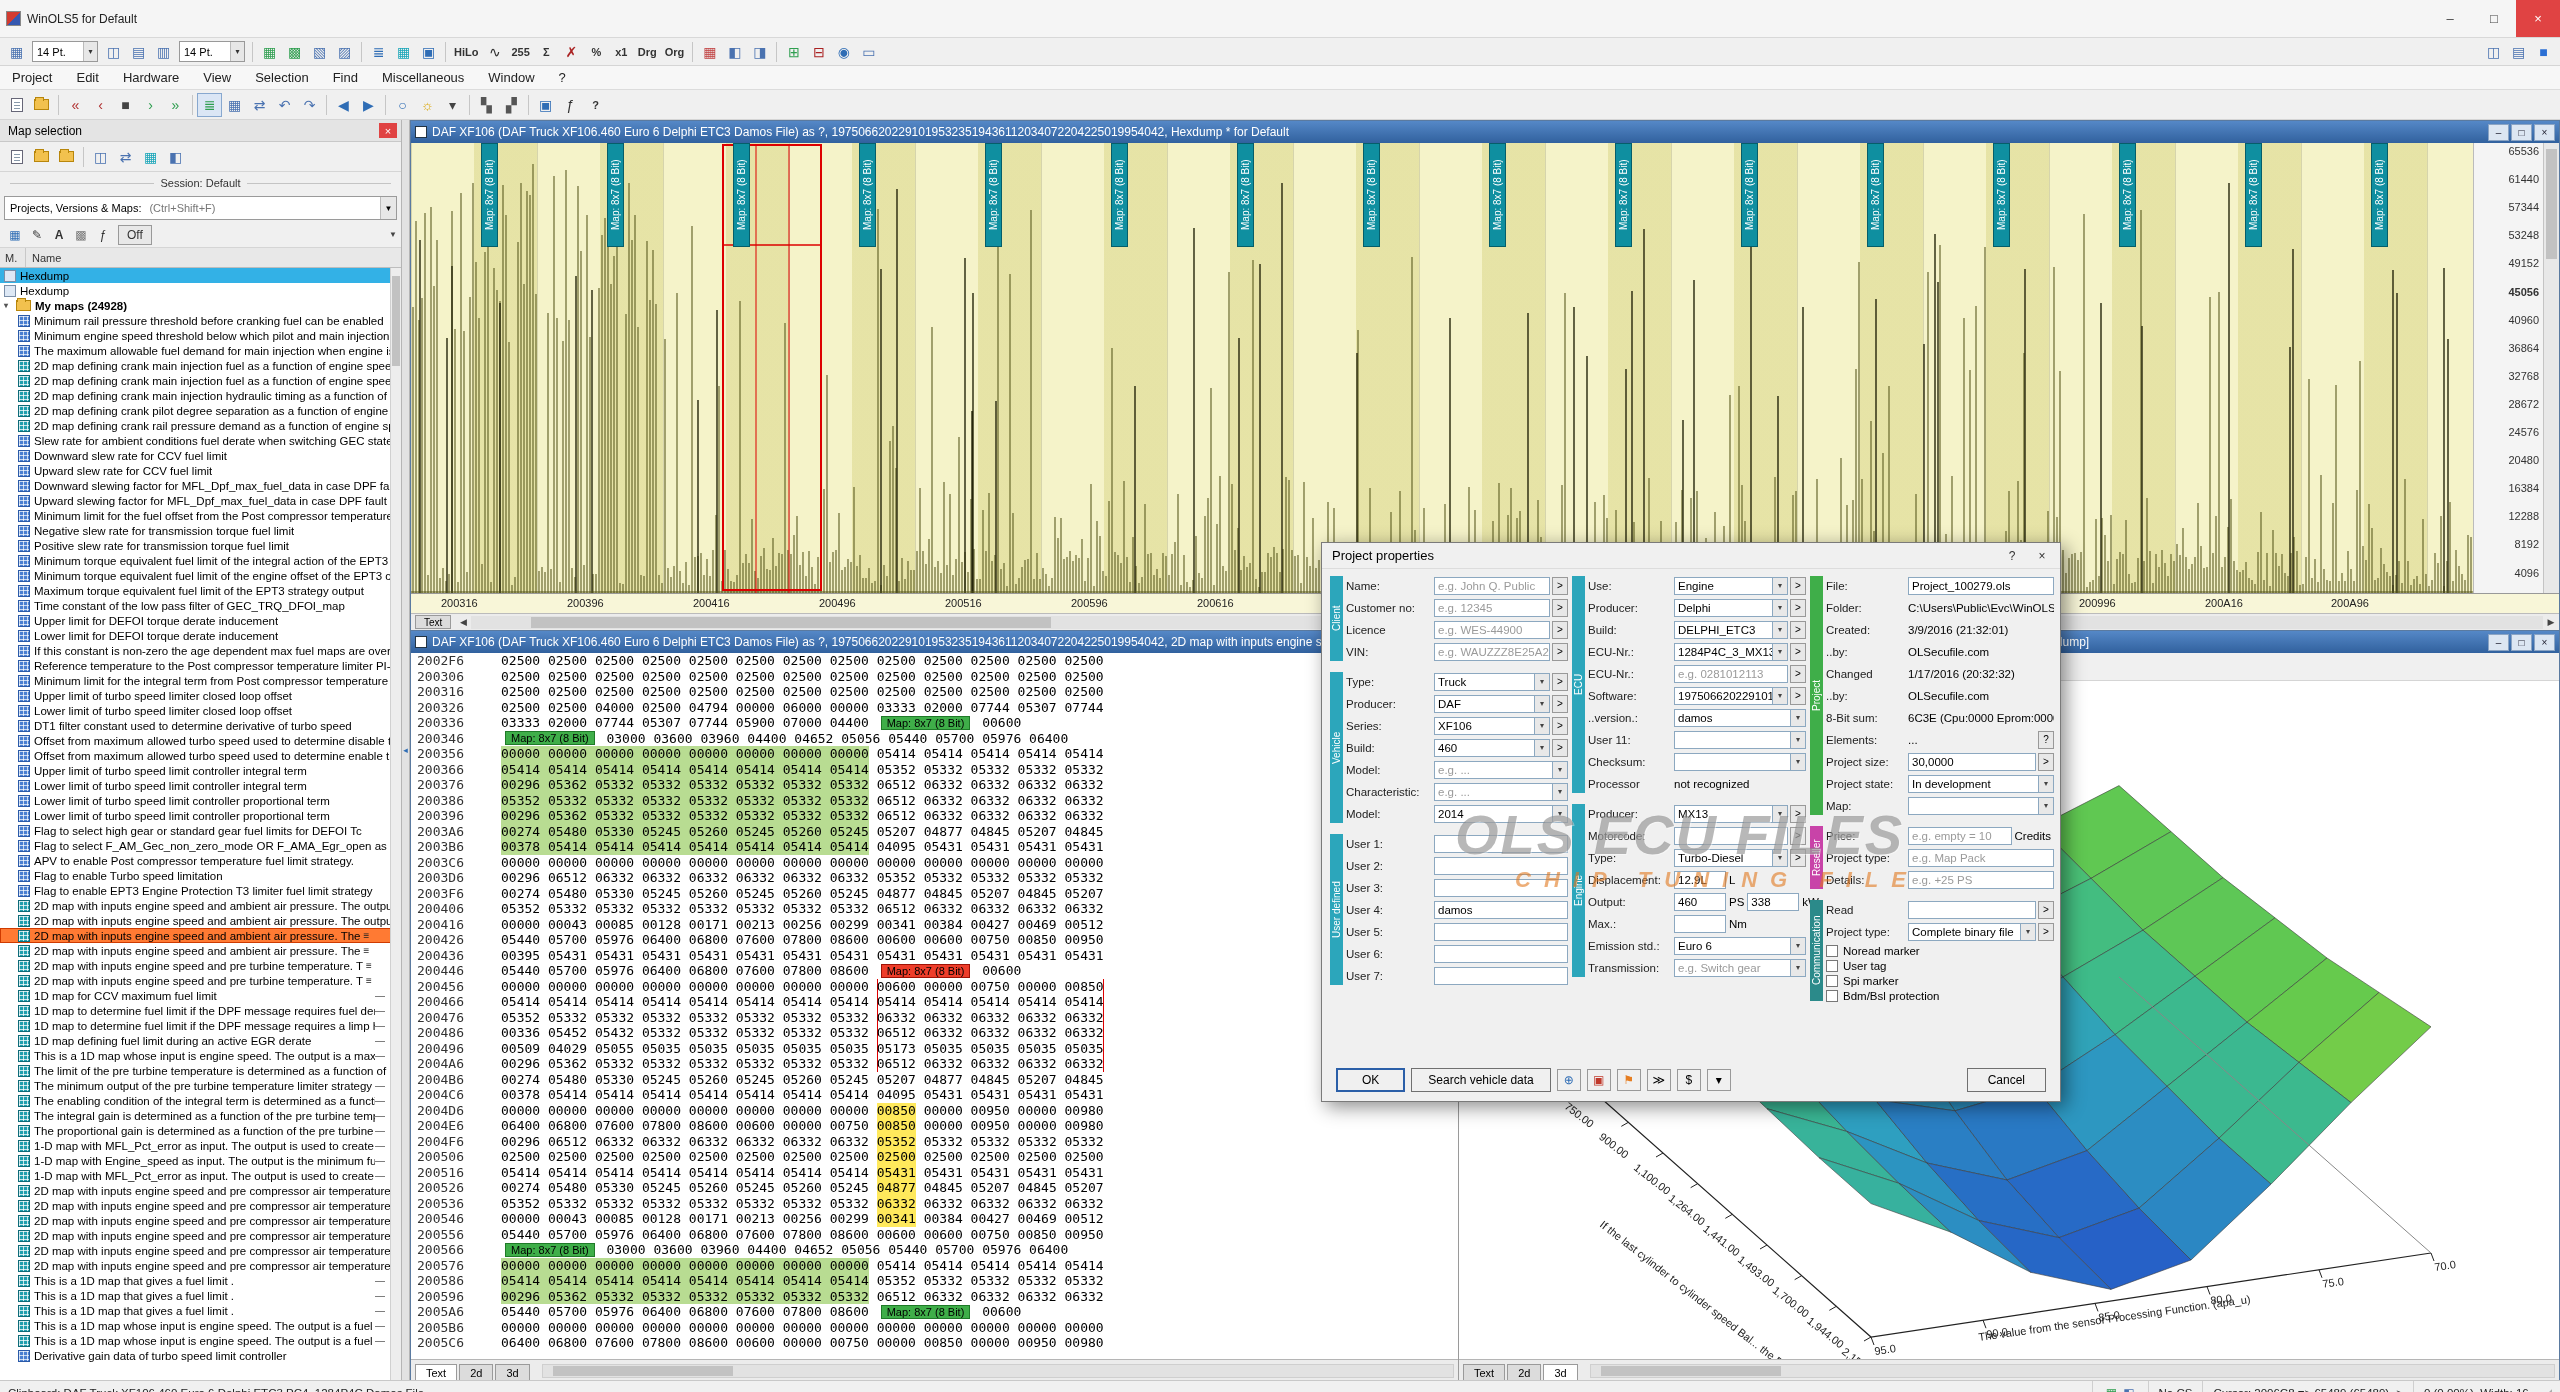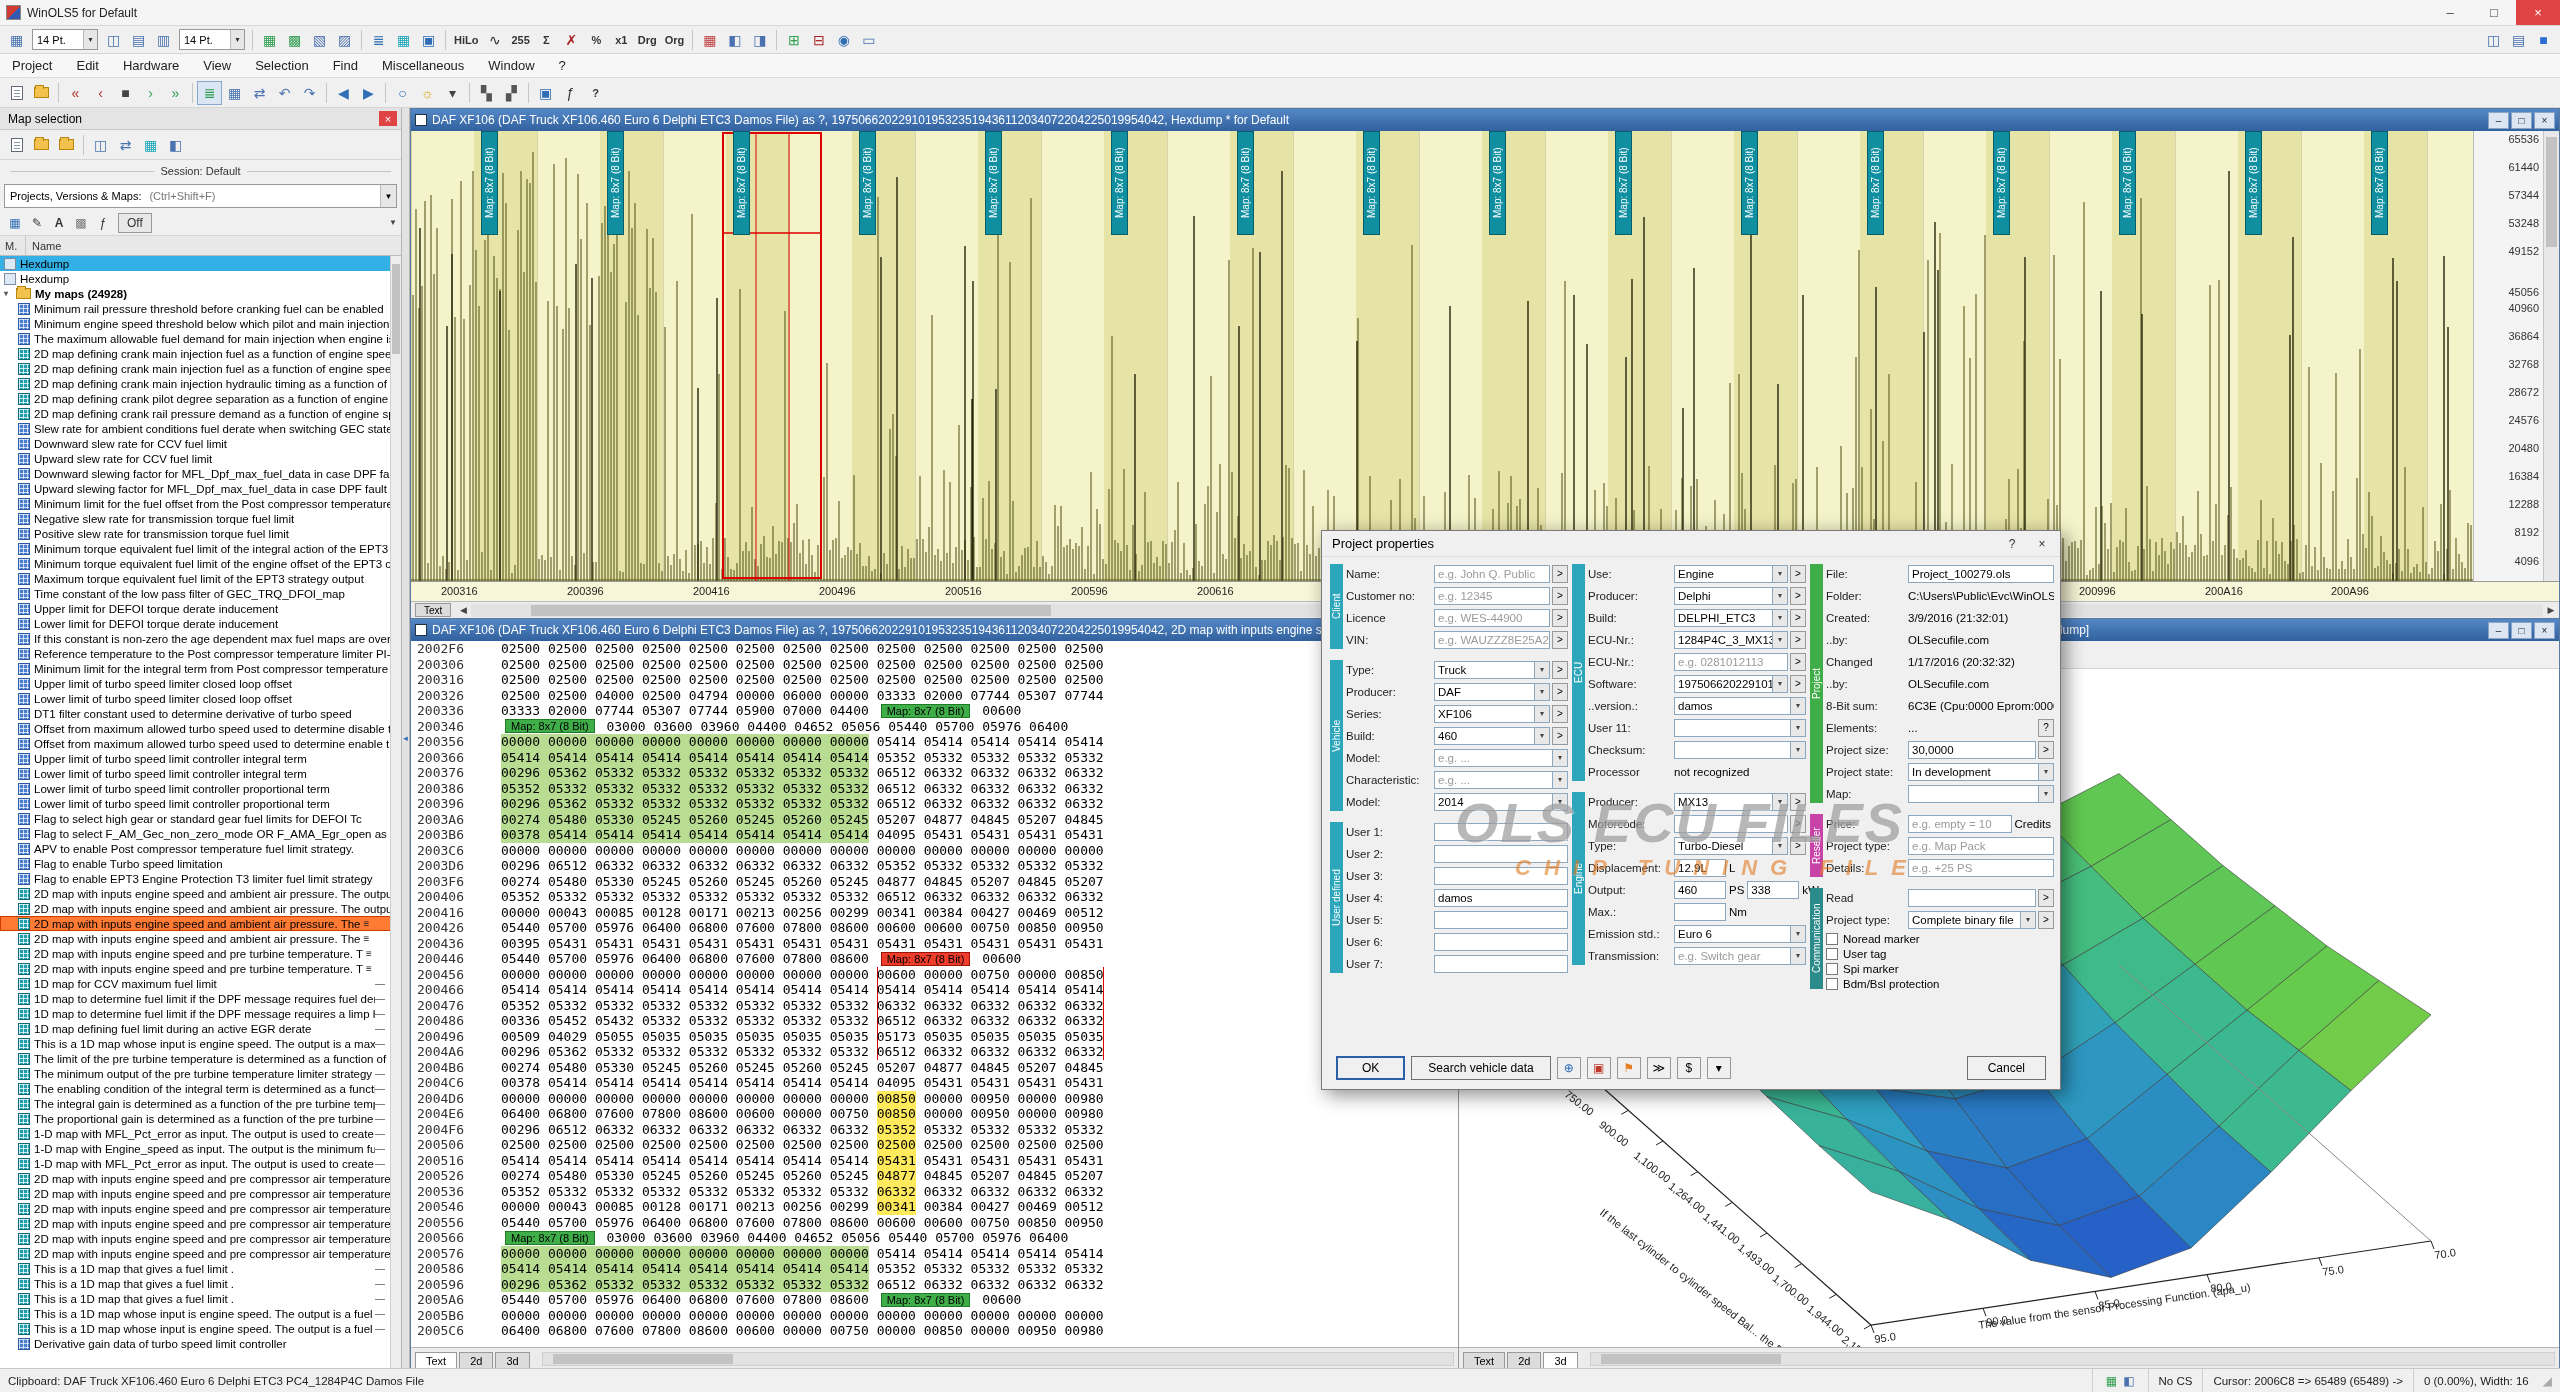--- a/index.html
+++ b/index.html
@@ -1,20 +1,20 @@
 <!DOCTYPE html>
 <html><head>
 <meta charset="utf-8">
 <style>
 * { margin:0; padding:0; box-sizing:border-box; }
 html,body { width:2560px; height:1392px; overflow:hidden; }
 body { font-family:"Liberation Sans",sans-serif; font-size:12px; background:#d4d0c8; color:#000; position:relative; }
 
 
-.titlebar { height:26px; background:#f5f5f5; border-bottom:1px solid #d8d8d8; display:flex; align-items:center; padding-left:6px; }
+.titlebar { height:38px; background:#f5f5f5; border-bottom:1px solid #d8d8d8; display:flex; align-items:center; padding-left:6px; }
 .appicon { width:15px; height:15px; background:linear-gradient(135deg,#d23b30 50%,#3558b0 50%); border:1px solid #888; margin-right:6px; }
 .apptitle { font-size:12px; color:#222; }
 .wbtns { margin-left:auto; display:flex; height:100%; }
 .wbtn { width:44px; display:flex; align-items:center; justify-content:center; font-size:13px; color:#444; }
 .wbtn.close { color:#fff; background:#e04343; }
 .toolbar { background:#f0f0f0; border-bottom:1px solid #d5d5d5; display:flex; align-items:center; padding:0 4px; }
 #toolbar1 { height:28px; }
 #toolbar2 { height:30px; }
 .tbtn { height:24px; min-width:25px; padding:0 3px; display:flex; align-items:center; justify-content:center; font-size:14px; color:#444; border:1px solid transparent; }
 .tbtn.pressed { background:#dbe6f5; border:1px solid #88a8cf; }
@@ -682,21 +682,21 @@
               <div class="gtag" style="left: 1708px;">Map: 8x7 (8 Bit)</div>
               <div class="gtag" style="left: 1834px;">Map: 8x7 (8 Bit)</div>
               <div class="gtag" style="left: 1960px;">Map: 8x7 (8 Bit)</div>
             </div>
           <div class="gscale" id="graph-scale">
               <span style="top: 2px;">65536</span>
               <span style="top: 30.1px;">61440</span>
               <span style="top: 58.2px;">57344</span>
               <span style="top: 86.3px;">53248</span>
               <span style="top: 114.4px;">49152</span>
-              <span style="top: 155px;">45056</span>
+              <span style="top: 143px; font-weight: bold;">45056</span>
               <span style="top: 170.6px;">40960</span>
               <span style="top: 198.7px;">36864</span>
               <span style="top: 226.8px;">32768</span>
               <span style="top: 254.9px;">28672</span>
               <span style="top: 283px;">24576</span>
               <span style="top: 311.1px;">20480</span>
               <span style="top: 339.2px;">16384</span>
               <span style="top: 367.3px;">12288</span>
               <span style="top: 395.4px;">8192</span>
               <span style="top: 423.5px;">4096</span>

